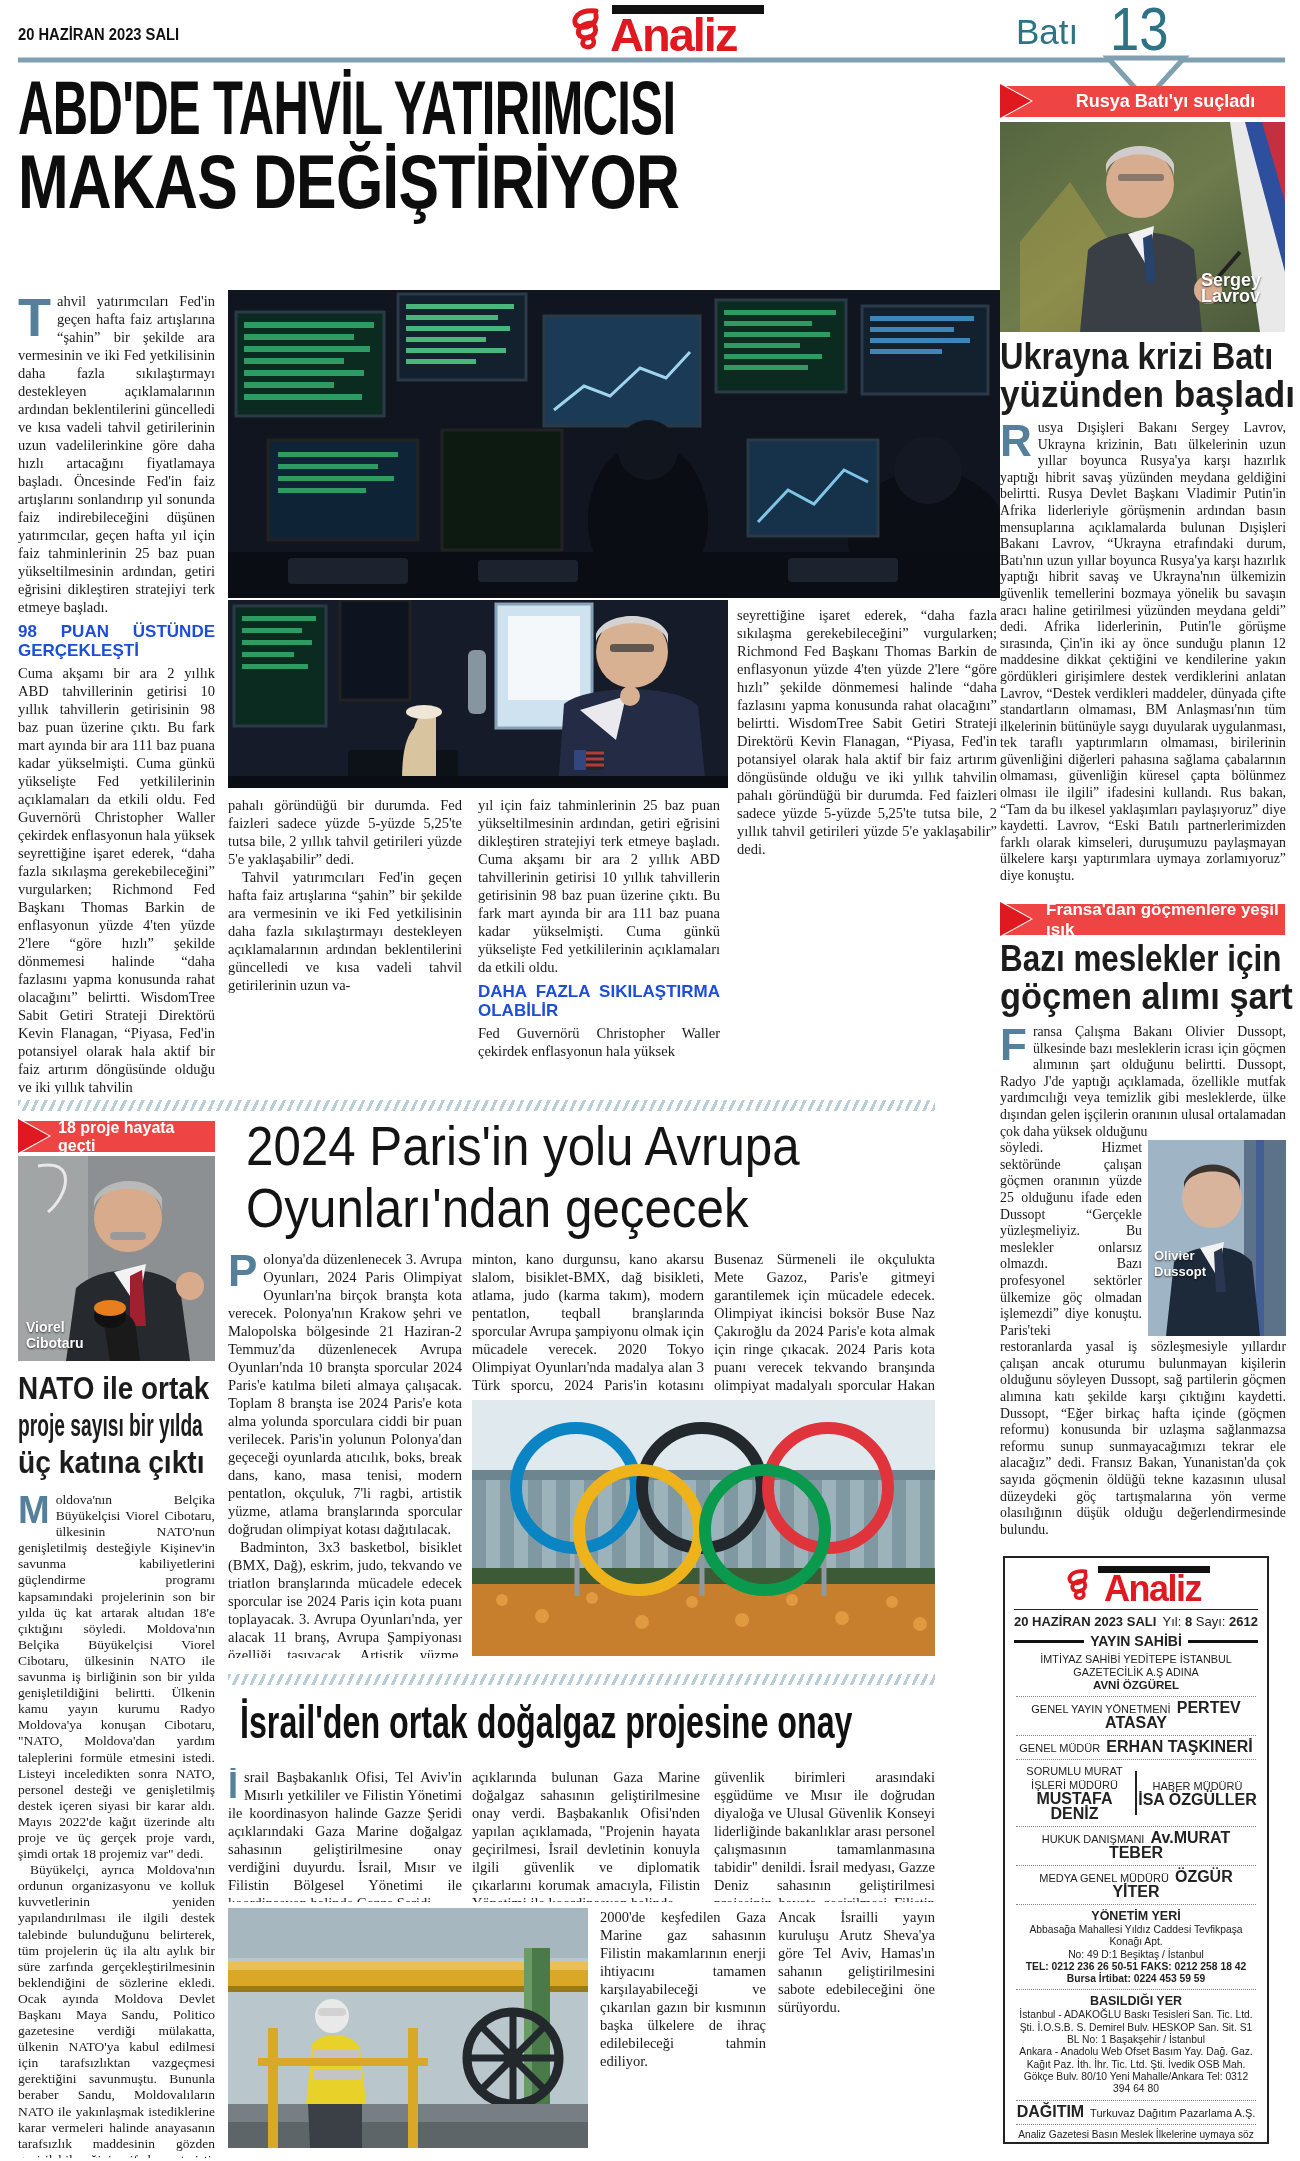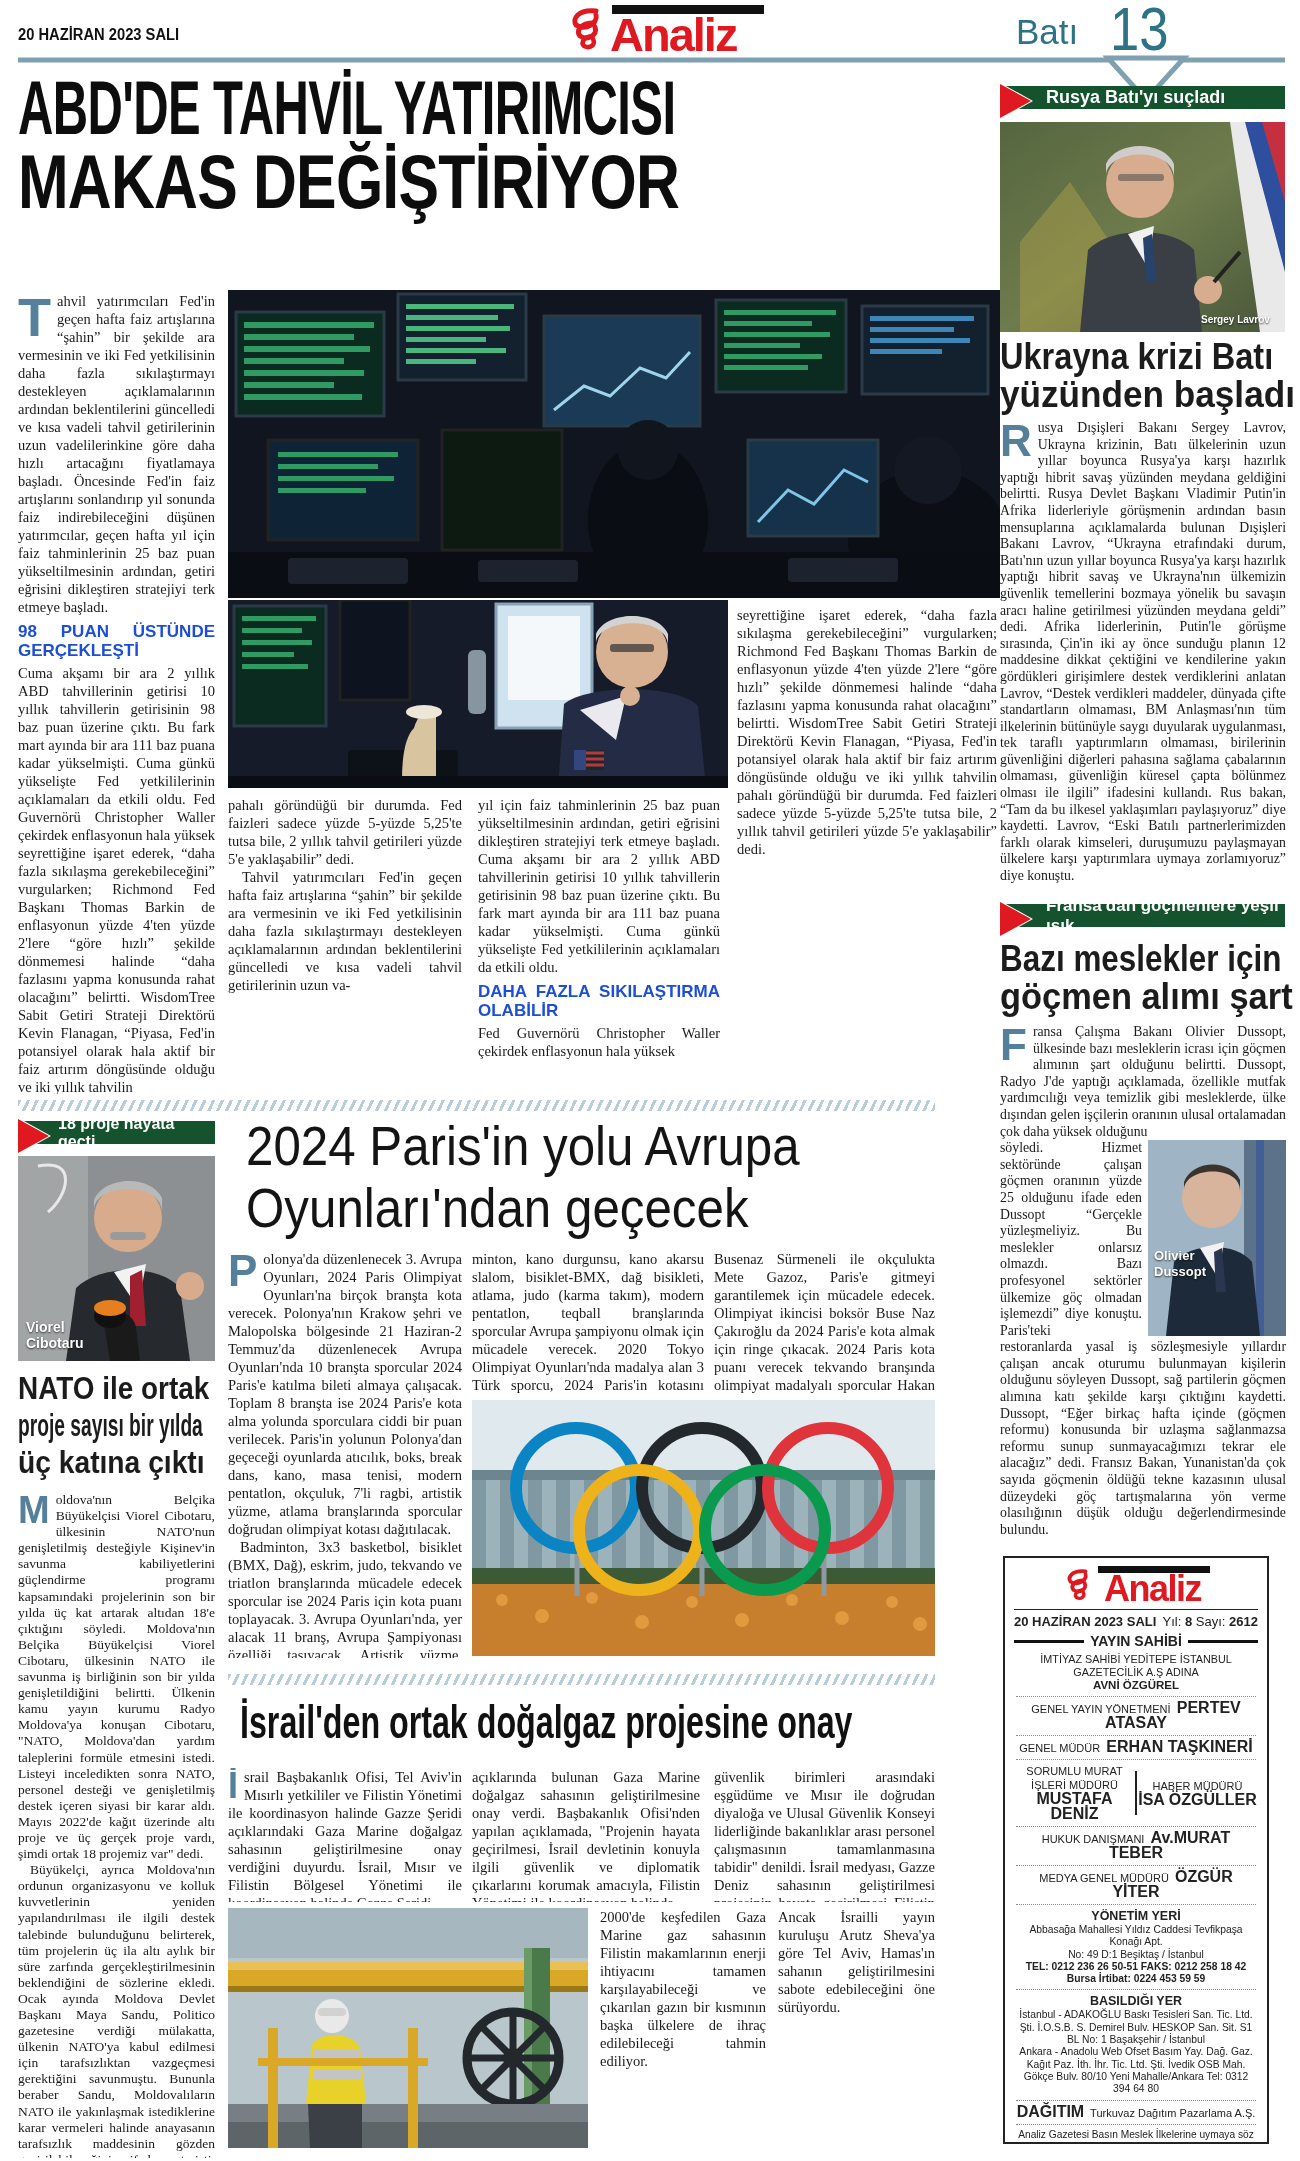--- a/index.html
+++ b/index.html
@@ -22,22 +22,22 @@
 
   
   .just{text-align:justify;}
   .body-txt{font:14.5px/18px "Liberation Serif",serif;overflow:hidden;}
   .dc{float:left;font:700 54px/.82 "Liberation Sans",sans-serif;color:#54809b;margin:3px 6px 0 0;}
   .dc.sm{font-size:44px;}
   .subhead{font:700 17px/19px "Liberation Sans",sans-serif;color:#1d4ed8;margin:6px 0 4px 0;}
   .hatch{background:repeating-linear-gradient(115deg,#b9cdd8 0 3px,#fff 3px 8px);height:11px;}
 
   
-  .kicker{height:23px;background:#14532d;color:#fff;display:flex;align-items:center;
-          font:700 18px "Liberation Sans",sans-serif;padding-left:46px;position:absolute;}
+  .kicker{height:31px;background:#ef4444;color:#fff;display:flex;align-items:center;
+          font:700 18px "Liberation Sans",sans-serif;padding-left:46px;position:absolute;justify-content:center;}
   .kicker .arr-w{position:absolute;left:-3px;top:-5px;width:0;height:0;
           border-top:20px solid transparent;border-bottom:20px solid transparent;border-left:36px solid #fff;}
   .kicker .arr-r{position:absolute;left:0;top:-2px;width:0;height:0;
           border-top:17px solid transparent;border-bottom:17px solid transparent;border-left:31px solid #e01820;}
 
   
   .m-h{left:18px;font:700 76px/72px "Liberation Sans",sans-serif;color:#0d0d0d;white-space:nowrap;letter-spacing:-1px;}
   .m-h1{top:72px;transform:scaleX(.645);transform-origin:0 0;}
   .m-h2{top:146px;transform:scaleX(.80);transform-origin:0 0;}
   .m-stand{left:18px;top:228px;width:708px;font:600 19.5px/21.5px "Liberation Sans",sans-serif;color:#161616;}
@@ -296,21 +296,21 @@
       <polygon points="20,120 70,60 110,120 90,210 20,210" fill="#c9b24a" opacity="0.35"></polygon>
       <circle cx="140" cy="62" r="34" fill="#d8ac8f"></circle>
       <path d="M106 54 C106 26 174 24 174 56 L174 42 C164 18 116 18 106 42 Z" fill="#cfcccb"></path>
       <rect x="118" y="52" width="46" height="7" rx="3" fill="#555" opacity="0.6"></rect>
       <path d="M80 210 L88 128 C110 104 172 104 194 128 L202 210 Z" fill="#3a3f46"></path>
       <polygon points="128,112 154,104 148,146" fill="#f0f0f0"></polygon>
       <polygon points="143,116 152,112 156,160 146,160" fill="#27436b"></polygon>
       <circle cx="208" cy="168" r="14" fill="#d8ac8f"></circle>
       <line x1="214" y1="160" x2="240" y2="130" stroke="#222" stroke-width="4"></line>
     </svg>
-    <span class="cap" style="right:14px;bottom:4px;width:70px;font-size:10px;">Sergey Lavrov</span>
+    <span class="cap" style="right:14px;bottom:28px;width:70px;font-size:18px;">Sergey Lavrov</span>
   </div>
 
   <div class="abs sb-h sb-h1">
     <span class="l1">Ukrayna krizi Batı</span><br>
     <span class="l2">yüzünden başladı</span>
   </div>
 
   <div class="abs sb-body1 just">
     <span class="dc sm">R</span><span>usya Dışişleri Bakanı Sergey Lavrov, Ukrayna krizinin, Batı ülkelerinin uzun yıllar boyunca Rusya'ya karşı hazırlık yaptığı hibrit savaş yüzünden meydana geldiğini belirtti. Rusya Devlet Başkanı Vladimir Putin'in Afrika liderleriyle görüşmenin ardından basın mensuplarına açıklamalarda bulunan Dışişleri Bakanı Lavrov, “Ukrayna etrafındaki durum, Batı'nın uzun yıllar boyunca Rusya'ya karşı hazırlık yaptığı hibrit savaş ve Ukrayna'nın ülkemizin güvenlik temellerini bozmaya yönelik bu savaşın aracı haline getirilmesi yüzünden meydana geldi” dedi. Afrika liderlerinin, Putin'le görüşme sırasında, Çin'in iki ay önce sunduğu planın 12 maddesine dikkat çektiğini ve kendilerine yakın gördükleri girişimlere destek verdiklerini anlatan Lavrov, “Destek verdikleri maddeler, dünyada çifte standartların olmaması, BM Anlaşması'nın tüm ilkelerinin bütünüyle saygı duyularak uygulanması, tek taraflı yaptırımların olmaması, birilerinin güvenliğini diğerleri pahasına sağlama çabalarının olmaması, güvenliğin küresel çapta bölünmez olması ile ilgili” ifadesini kullandı. Rus bakan, “Tam da bu ilkesel yaklaşımları paylaşıyoruz” diye kaydetti. Lavrov, “Eski Batılı partnerlerimizden farklı olarak kimseleri, duruşumuzu paylaşmayan ülkelere karşı yaptırımlara uymaya zorlamıyoruz” diye konuştu.</span>
   </div>

